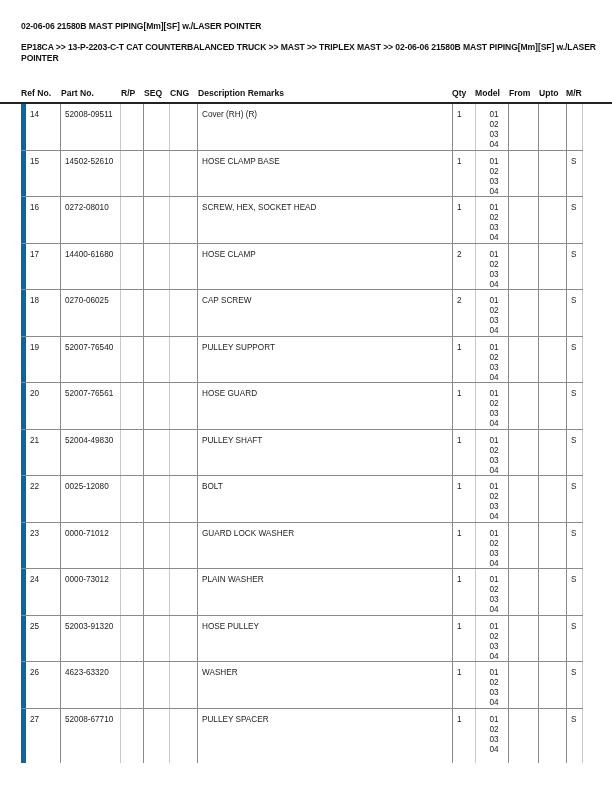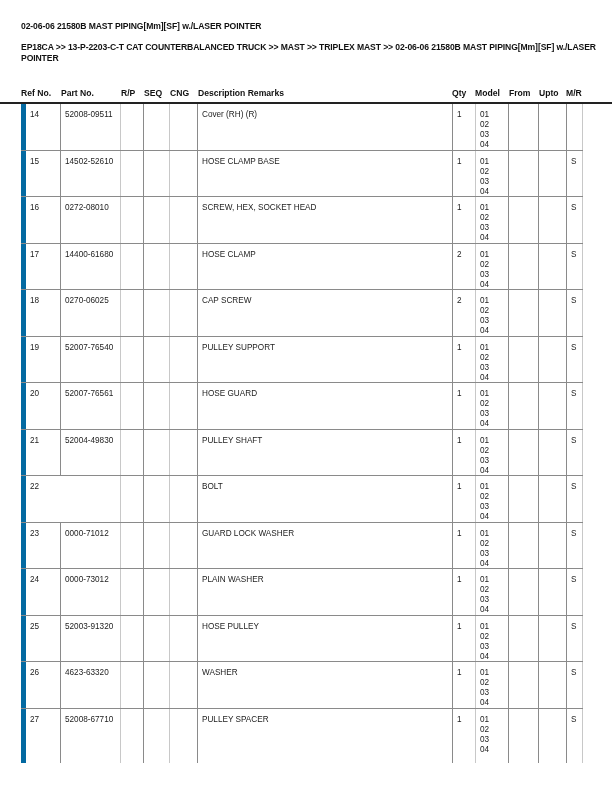--- a/index.html
+++ b/index.html
@@ -42,21 +42,21 @@
   .c-part  { left: 39px; width: 60px;  border-left: 1px solid #8a8a8a; }
   .c-rp    { left: 99px; width: 23px;  border-left: 1.5px solid #c8c8c8; }
   .c-seq   { left: 122px; width: 26px; border-left: 1px solid #8a8a8a; }
   .c-cng   { left: 148px; width: 28px; border-left: 1.5px solid #c8c8c8; }
   .c-desc  { left: 176px; width: 255px; border-left: 1px solid #8a8a8a; }
   .c-qty   { left: 431px; width: 23px; border-left: 1px solid #8a8a8a; }
   .c-model { left: 454px; width: 33px; border-left: 1.5px solid #c8c8c8; }
   .c-from  { left: 487px; width: 30px; border-left: 1px solid #8a8a8a; }
   .c-upto  { left: 517px; width: 28px; border-left: 1px solid #8a8a8a; }
   .c-mr    { left: 545px; width: 17px; border-left: 1px solid #8a8a8a; border-right: 1.5px solid #c8c8c8; }
-  .model-line { display: block; }
+  .model-line { display: block; text-align: center; }
 </style>
 </head>
 <body>
 
 <div class="title">02-06-06 21580B MAST PIPING[Mm][SF] w./LASER POINTER</div>
 <div class="breadcrumb">EP18CA &gt;&gt; 13-P-2203-C-T CAT COUNTERBALANCED TRUCK &gt;&gt; MAST &gt;&gt; TRIPLEX MAST &gt;&gt; 02-06-06 21580B MAST PIPING[Mm][SF] w./LASER POINTER</div>
 
 <div class="header-row">
   <span style="left:21px">Ref No.</span>
   <span style="left:61px">Part No.</span>
@@ -212,20 +212,21 @@
         <span class="model-line">02</span>
         <span class="model-line">03</span>
         <span class="model-line">04</span>
       </div>
       <div class="cell c-from"></div>
       <div class="cell c-upto"></div>
       <div class="cell c-mr">S</div>
     </div>
     <div class="row">
       <div class="cell c-ref">22</div>
+      <div class="cell c-part">0025-12080</div>
       <div class="cell c-rp"></div>
       <div class="cell c-seq"></div>
       <div class="cell c-cng"></div>
       <div class="cell c-desc">BOLT</div>
       <div class="cell c-qty">1</div>
       <div class="cell c-model">
         <span class="model-line">01</span>
         <span class="model-line">02</span>
         <span class="model-line">03</span>
         <span class="model-line">04</span>

